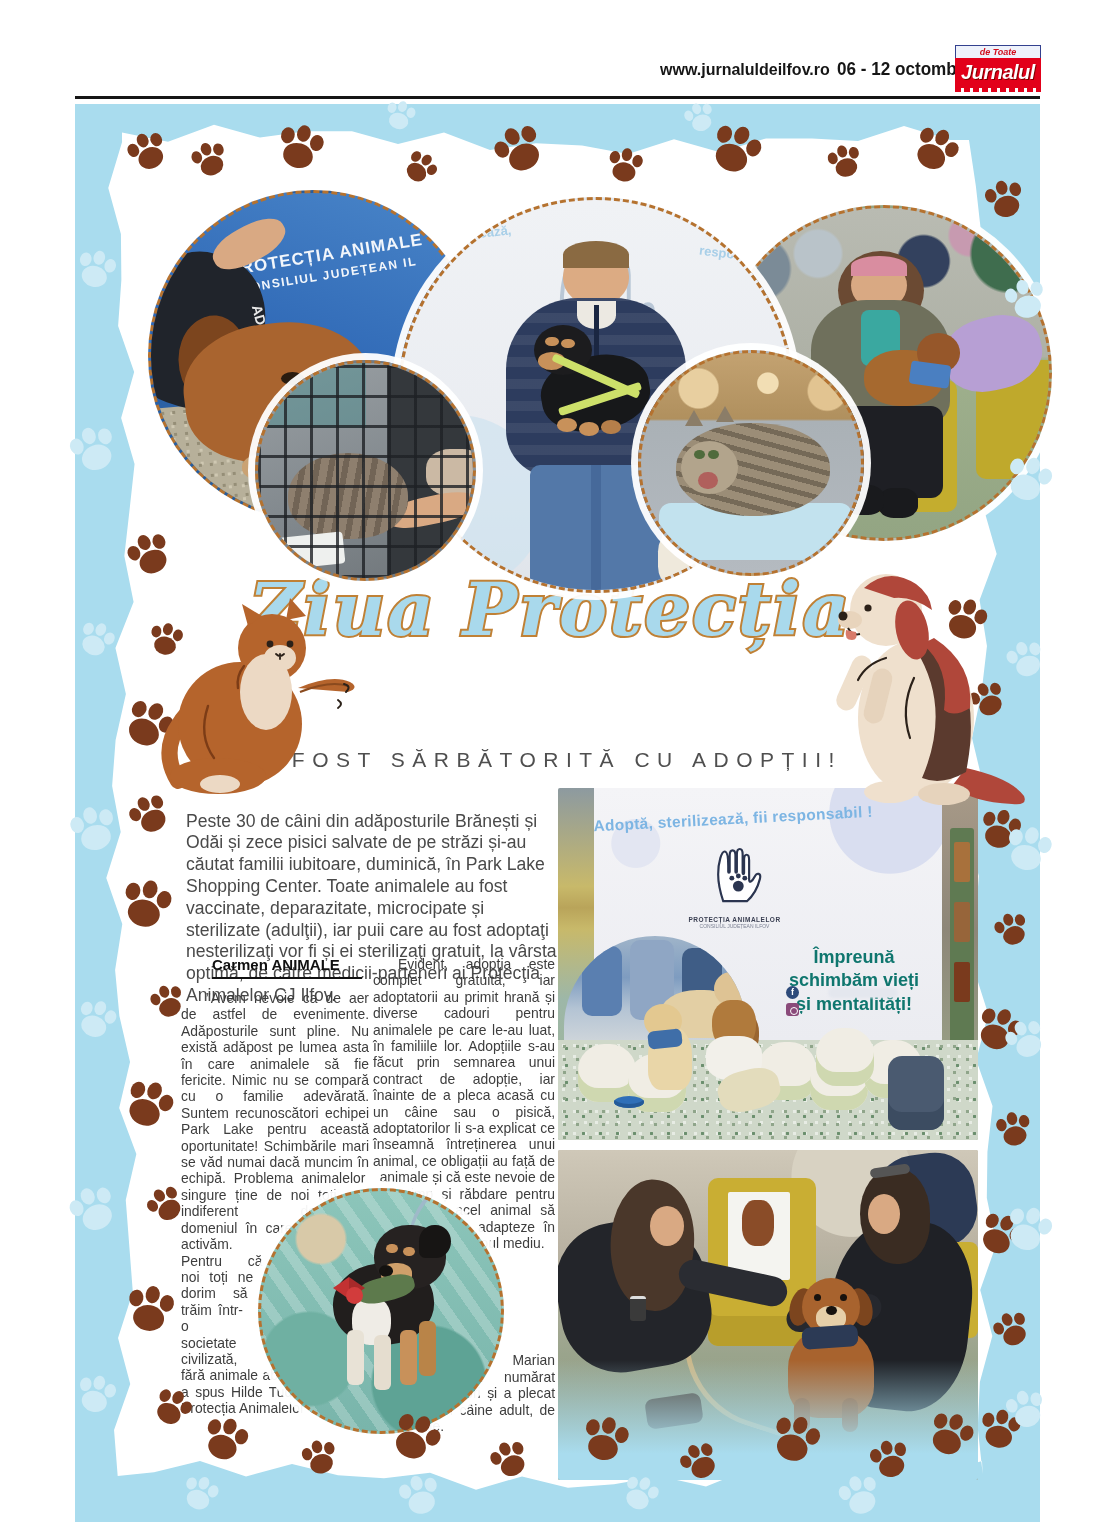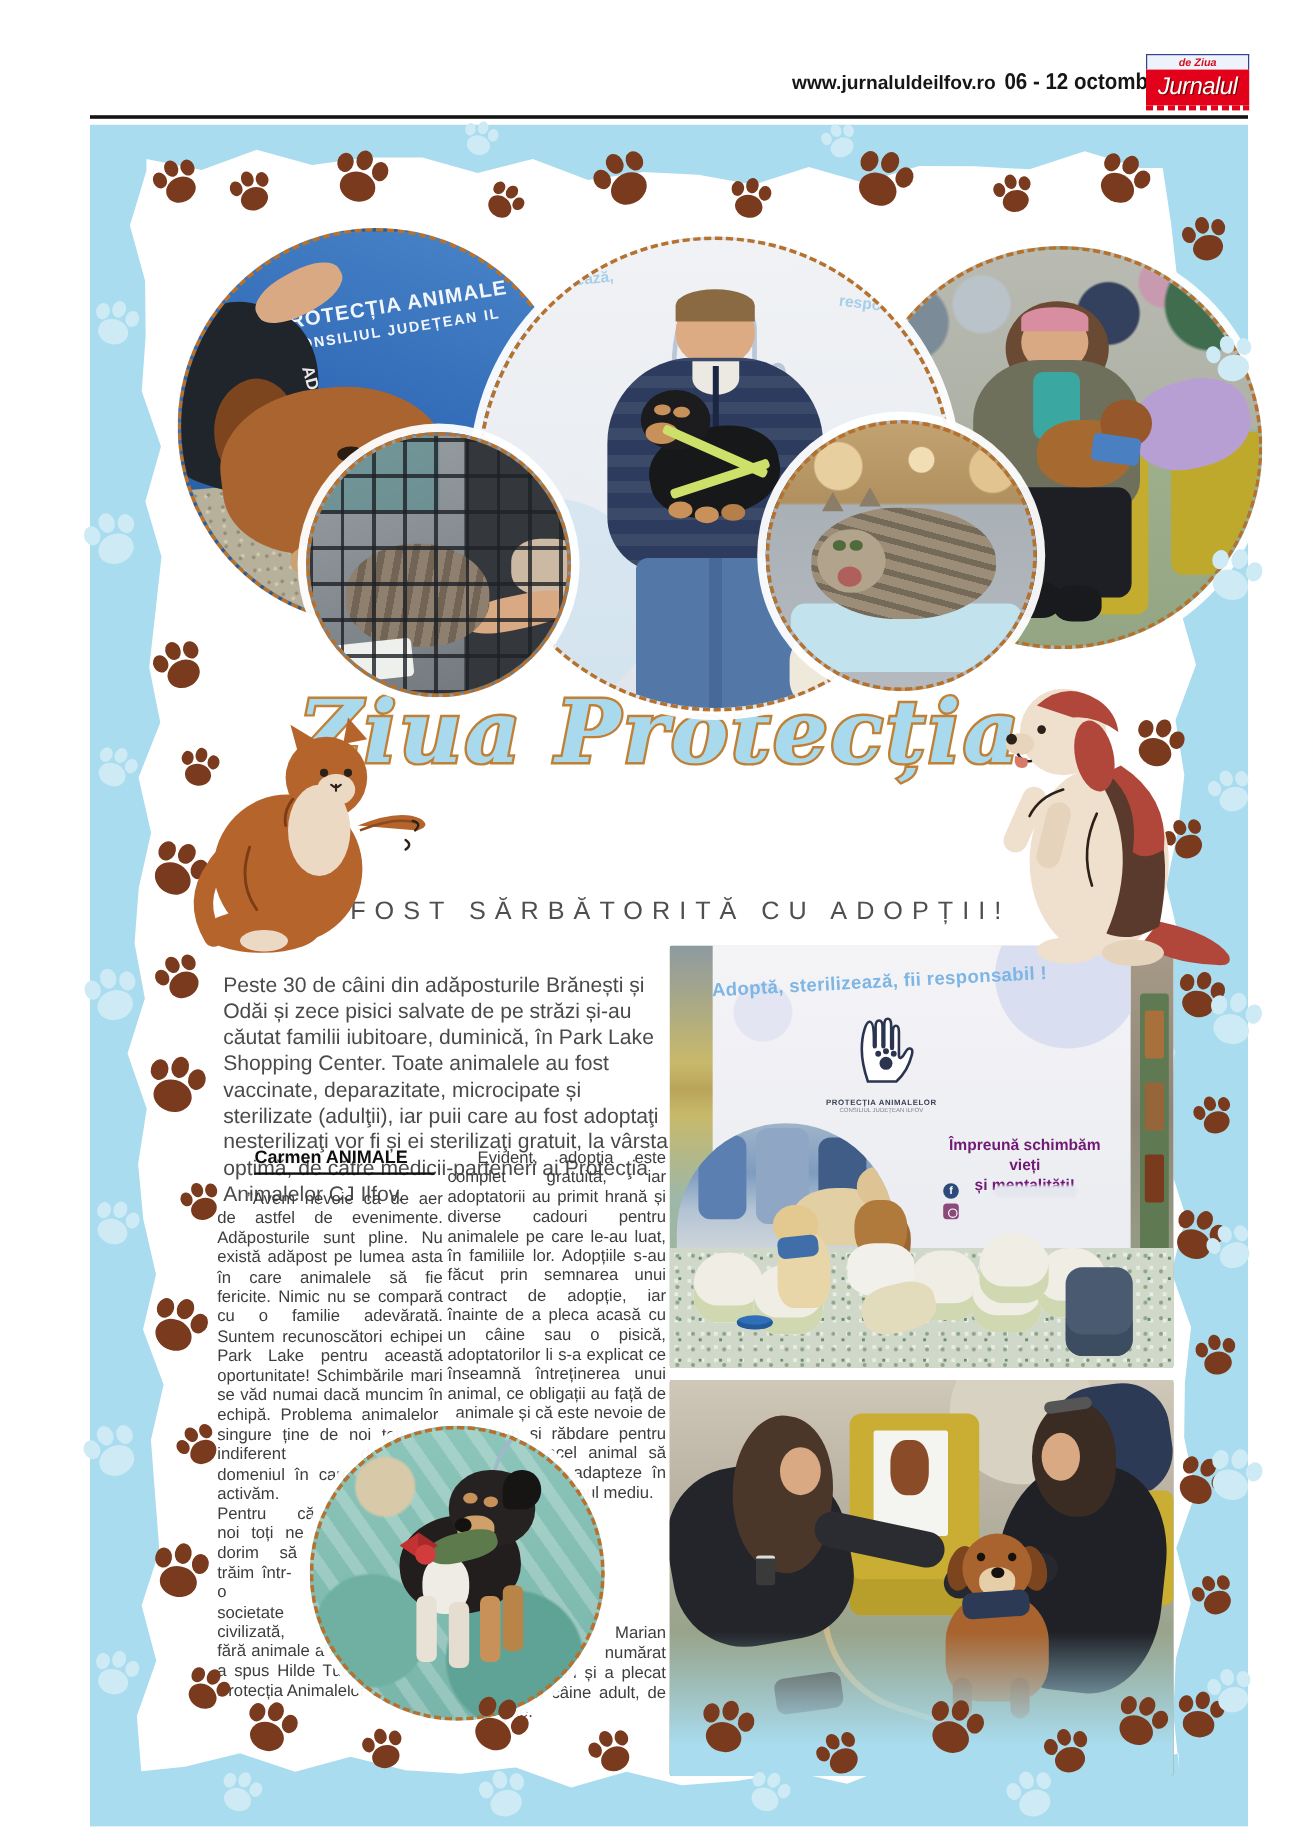--- a/index.html
+++ b/index.html
@@ -12,21 +12,21 @@
   .pgnum{font-size:30px;font-weight:bold;color:#111;}
   .hdiv{font-size:26px;color:#888;font-weight:200;}
   .section{font-size:27px;font-weight:bold;color:#e2001a;letter-spacing:-0.5px;
            transform:scaleX(.95);transform-origin:left;}
   .website{position:absolute;left:585px;top:16px;font-size:16px;font-weight:bold;color:#161616;}
   .hdate{position:absolute;left:762px;top:13px;font-size:19px;font-weight:bold;color:#161616;
          transform:scaleX(.9);transform-origin:left;white-space:nowrap;}
   .logo{position:absolute;left:880px;top:0;width:86px;height:48px;}
   .logo-top{background:#eef2fb;color:#d10f1e;font-size:9px;font-weight:bold;font-style:italic;
             text-align:center;height:12px;line-height:12px;border:1px solid #33418f;border-bottom:none;}
-  .logo-main{background:#e2001a;color:#fff;font-style:italic;font-weight:normal;font-size:20px;
+  .logo-main{background:#e2001a;color:#fff;font-style:italic;font-weight:bold;font-size:20px;
              text-align:center;height:30px;line-height:29px;letter-spacing:-.5px;
              text-shadow:1px 1px 0 #7d0000;}
   .logo-bot{height:4px;background:repeating-linear-gradient(90deg,#e2001a 0 6px,#fff 6px 9px);}
   .hrule{position:absolute;left:75px;top:96px;width:965px;height:3px;background:#151515;}
 
   
   .blue{position:absolute;left:75px;top:104px;width:965px;height:1418px;background:#a9dcee;}
   .torn{position:absolute;left:0;top:0;width:1094px;height:1536px;z-index:1;pointer-events:none;}
   .paw-layer{position:absolute;left:0;top:0;width:1094px;height:1536px;z-index:6;pointer-events:none;}
   .paw{position:absolute;}
@@ -212,21 +212,21 @@
   .pa-org .o1{position:static;display:block;font-size:6.5px;font-weight:bold;letter-spacing:.5px;}
   .pa-org .o2{position:static;display:block;font-size:5px;color:#7d8294;}
   .pa-arch{left:6px;top:148px;width:182px;height:104px;border-radius:95px 95px 0 0;overflow:hidden;
      background:linear-gradient(180deg,#9fb4c9 0%,#7e9cc0 40%,#b4c4d4 70%,#cdd4da 100%);}
   .pa-arch i{position:absolute;}
   .pa-arch .p1a{left:18px;top:10px;width:40px;height:70px;background:#5a7fb0;border-radius:10px;}
   .pa-arch .p2a{left:66px;top:4px;width:44px;height:80px;background:#8fa6c4;border-radius:10px;}
   .pa-arch .p3a{left:118px;top:12px;width:40px;height:66px;background:#3f5d86;border-radius:10px;}
   .pa-arch .dogc{left:96px;top:54px;width:74px;height:48px;background:#e3cfa4;border-radius:50% 40% 30% 30%;}
   .pa-arch .dhed{left:150px;top:36px;width:34px;height:34px;background:#dec394;border-radius:50%;}
-  .pa-slogan{left:218px;top:158px;width:156px;text-align:center;font-size:13px;font-weight:bold;color:#701a75;line-height:1.3;}
+  .pa-slogan{left:218px;top:158px;width:156px;text-align:center;font-size:18px;font-weight:bold;color:#0f766e;line-height:1.3;}
   .pa-soc{left:228px;top:198px;width:140px;height:16px;}
   .pa-soc .fb{left:0;top:0;width:13px;height:13px;background:#2d4a7a;border-radius:50%;color:#fff;
       font-size:9px;text-align:center;line-height:13px;font-weight:bold;}
   .pa-soc .ig{left:0;top:17px;width:13px;height:13px;background:#8a4a7a;border-radius:3px;}
   .pa-soc .ig::after{content:"";position:absolute;left:3.5px;top:3.5px;width:6px;height:6px;border:1.5px solid #fff;border-radius:50%;}
   .pa-soc .ph{left:42px;top:2px;width:70px;height:10px;background:#e4e7ee;border-radius:5px;filter:blur(1px);}
   .pa-floor{left:0;top:252px;width:420px;height:100px;background:#cfd8c9;
      background-image:radial-gradient(#8fa58a 1.6px,transparent 1.8px),radial-gradient(#6b8f6e 1.4px,transparent 1.6px),radial-gradient(#e7ece4 1.8px,transparent 2px);
      background-size:13px 13px,17px 17px,11px 11px;}
   .pa-bags{left:20px;top:240px;width:380px;height:70px;}
@@ -283,21 +283,21 @@
 </style>
 </head>
 <body>
 
 <div class="page">
 
   <div class="hdr">
     <span class="website">www.jurnaluldeilfov.ro</span>
     <span class="hdate">06 - 12 octombrie 2025</span>
     <div class="logo">
-      <div class="logo-top">de Ziua</div>
+      <div class="logo-top">de Toate</div>
       <div class="logo-main">Jurnalul</div>
       <div class="logo-bot"></div>
     </div>
   </div>
   <div class="hrule"></div>
 
   <div class="blue"></div>
   <svg class="torn" viewBox="0 0 1094 1536">
     <path id="tornPath" fill="#ffffff" d="M122 140 L122 132.41499577793334 L168 141.69093340584365 L214 124.72826400495086 L260 137.55065870016278 L306 131.3375258394914 L352 131.29346318404808 L398 144.06954463361535 L444 132.41604714967067 L490 149.93782482519924 L536 143.30175238846493 L582 145.61882863109426 L628 153.9471794744149 L674 139.18259893821377 L720 152.2974350952158 L766 138.37921212179708 L812 138.57135031166615 L858 141.1207163789957 L904 126.10316796624704 L950 139.96472911894276 L968.9727332180828 140 L975.8561022433248 186 L981.0127332052813 232 L972.9600261707802 278 L991.1741519221889 324 L980.125579044 370 L990.6420043992972 416 L992.362343223036 462 L983.5123804984784 508 L996.683993502988 554 L979.5913415555584 600 L986.9588202057785 646 L981.5848034177848 692 L972.0231119097156 738 L983.0414737246937 784 L966.6345788027985 830 L978.8205790760125 876 L975.3751282020597 922 L973.5328985002798 968 L988.2214191716718 1014 L976.1744929580245 1060 L992.5397756225645 1106 L987.4269134269164 1152 L986.8210207044473 1198 L996.393861369153 1244 L980.2154744552281 1290 L992.3165456789942 1336 L979.8728835769051 1382 L977.7625695348744 1428 L982.666835853718 1474 L982 1460.9438310819298 L936 1475.2575098367367 L890 1464.3437465014974 L844 1469.6032813898387 L798 1477.4402851143357 L752 1468.1040396678052 L706 1486.5285036481837 L660 1476.2853435377383 L614 1484.2546964717815 L568 1487.6753071647472 L522 1476.3926394844295 L476 1489.6299209727424 L430 1472.8456068705855 L384 1478.1886696617764 L338 1475.2098266760872 L292 1463.9479783927645 L246 1476.4944406177808 L200 1461.0453515019653 L154 1472.3103851939097 L117.6877176086758 1476 L114.04616247874331 1430 L130.25029268384876 1384 L118.03000465416655 1338 L132.80569543296335 1292 L129.29561419841207 1246 L125.76228573212998 1200 L136.36244127658563 1154 L119.17315131528976 1108 L130.02561854511345 1062 L119.40221750799793 1016 L115.09757378620935 970 L122.2949792745427 924 L106.26797528336256 878 L120.71729962254776 832 L112.12701765669198 786 L115.61045912436659 740 L125.89823854569231 694 L115.43723801302497 648 L133.58584458853065 602 L124.33526940069596 556 L129.5384249323472 510 L134.56731789963862 464 L121.12465729417583 418 L134.1533376999738 372 L118.11628830383782 326 L121.3694399107536 280 L120.91307299464718 234 L108.26111790314448 188 L122.07630704129002 142 Z"></path>
   </svg>

